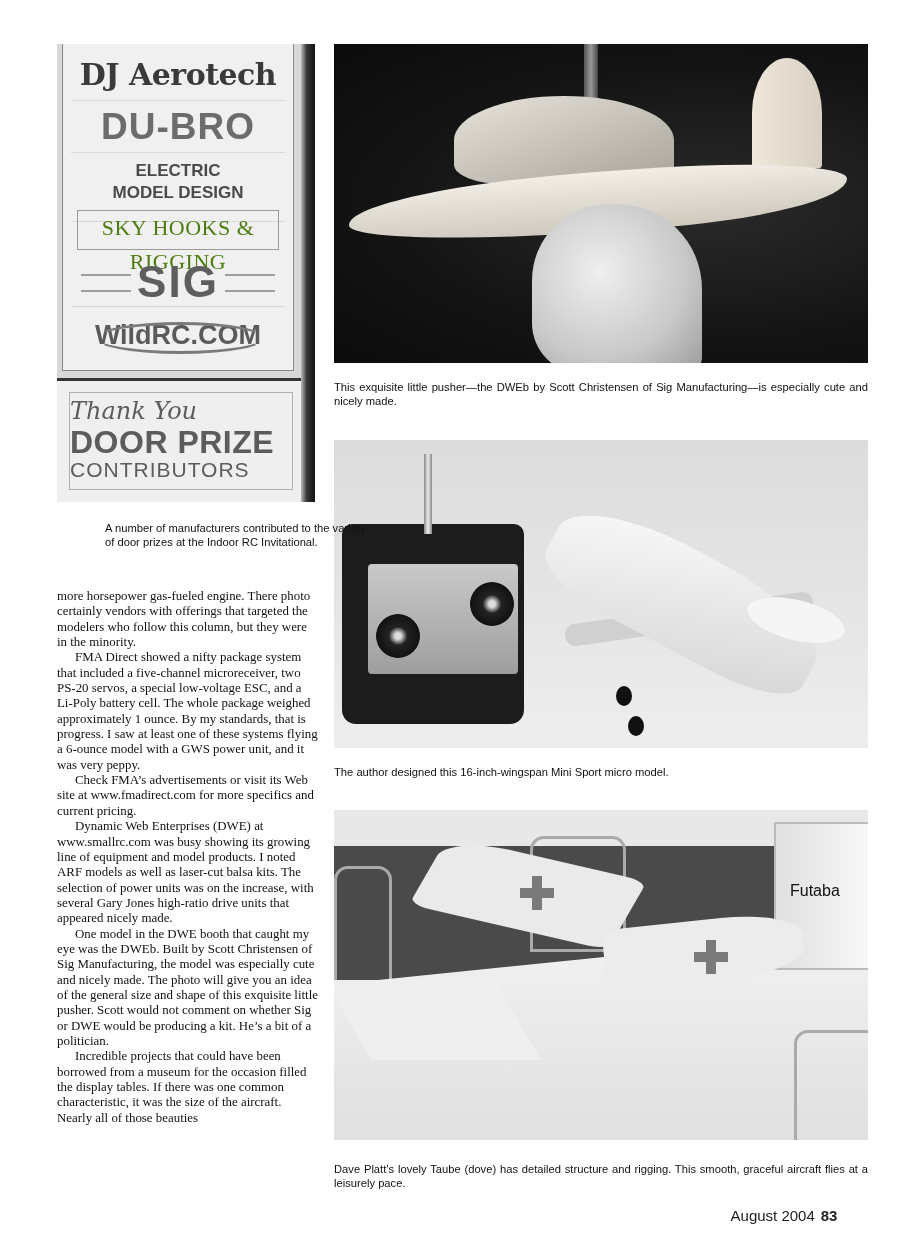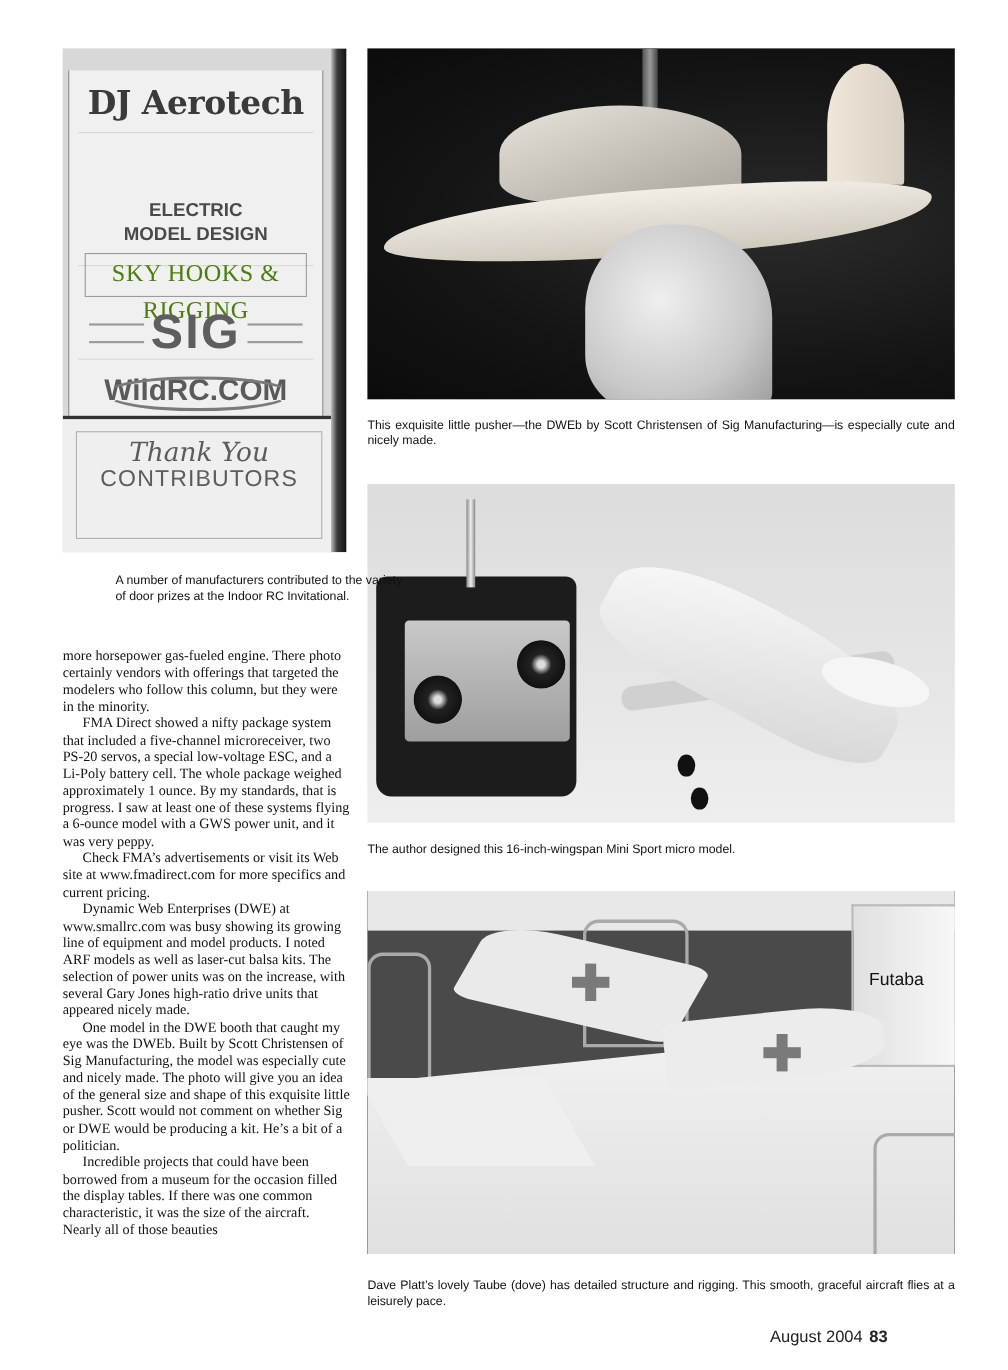--- a/index.html
+++ b/index.html
@@ -2,33 +2,33 @@
 <html><head>
   <meta charset="utf-8">
   <style>
     html, body { margin: 0; padding: 0; background: #ffffff; }
     body { width: 916px; height: 1245px; position: relative; overflow: hidden; font-family: "Liberation Serif", serif; color: #1a1a1a; }
 
     .photo { position: absolute; overflow: hidden; }
 
     
     #photo-signs { left: 57px; top: 44px; width: 258px; height: 458px; background: #d8d8d8; }
-    #photo-signs .board { position: absolute; left: 5px; top: 0; width: 230px; height: 326px; background: #f0f0f0; border: 1px solid #888; border-top: none; margin-top: 20px; }
+    #photo-signs .board { position: absolute; left: 5px; top: 0; width: 230px; height: 326px; background: #f0f0f0; border: 1px solid #888; border-top: none; }
     #photo-signs .board2 { position: absolute; left: 0; top: 334px; width: 244px; height: 124px; background: #efefef; border-top: 3px solid #333; }
     #photo-signs .dark-edge { position: absolute; right: 0; top: 0; width: 14px; height: 458px; background: linear-gradient(90deg,#bcbcbc,#3a3a3a 40%,#111); }
     .sign { position: absolute; left: 8px; width: 214px; text-align: center; color: #5a5a5a; font-family: "Liberation Sans", sans-serif; font-weight: bold; border-bottom: 1px solid #d8d8d8; }
     .sign.dj { top: 6px; height: 50px; font-family: "DejaVu Serif", serif; color: #3a3a3a; font-size: 30px; line-height: 50px; letter-spacing: -0.5px; }
     .sign.dubro { top: 58px; height: 50px; font-size: 37px; line-height: 50px; color: #6c6c6c; letter-spacing: 1px; }
     .sign.emd { top: 110px; height: 68px; font-size: 17px; line-height: 22px; padding-top: 6px; box-sizing: border-box; color: #4a4a4a; }
     .sign.sky { top: 166px; height: 38px; left: 14px; width: 200px; font-family: "Liberation Serif", serif; font-weight: normal; font-size: 22px; line-height: 34px; color: #4d7c0f; border: 1px solid #9a9a9a; letter-spacing: 0.5px; }
     .sign.sig { top: 212px; height: 50px; font-size: 44px; line-height: 52px; color: #5e5e5e; letter-spacing: 2px; }
     .sign.sig .wings { position: absolute; top: 18px; width: 50px; height: 14px; border-top: 2px solid #9c9c9c; border-bottom: 2px solid #9c9c9c; }
     .sign.wild { top: 266px; height: 50px; font-size: 27px; line-height: 50px; color: #5a5a5a; border: none; }
     .sign.wild .swoosh { position: absolute; left: 24px; top: 12px; width: 164px; height: 26px; border: 3px solid #7a7a7a; border-radius: 50%; border-left-color: transparent; border-right-color: transparent; }
-    #photo-signs .thanks { position: absolute; left: 12px; top: 348px; width: 222px; height: 96px; border: 1px solid #b0b0b0; text-align: center; color: #5c5c5c; font-family: "Liberation Sans", sans-serif; }
+    #photo-signs .thanks { position: absolute; left: 12px; top: 348px; width: 222px; height: 96px; border: 1px solid #b0b0b0; color: #5c5c5c; font-family: "Liberation Sans", sans-serif; }
     #photo-signs .thanks .ty { font-family: "DejaVu Serif", serif; font-style: italic; font-size: 24px; line-height: 28px; margin-top: 4px; }
     #photo-signs .thanks .dp { font-weight: bold; font-size: 32px; line-height: 34px; letter-spacing: 0.5px; }
     #photo-signs .thanks .ct { font-weight: normal; font-size: 21px; line-height: 22px; letter-spacing: 1px; }
 
     
     #photo-pusher { left: 334px; top: 44px; width: 534px; height: 319px; background: radial-gradient(ellipse at 70% 50%, #2b2b2b 0%, #141414 60%, #0b0b0b 100%); }
     #photo-pusher .pole { position: absolute; left: 250px; top: 0; width: 14px; height: 120px; background: linear-gradient(90deg,#555,#999,#444); }
     #photo-pusher .fuselage { position: absolute; left: 14px; top: 128px; width: 500px; height: 60px; background: linear-gradient(180deg,#f2eee6,#cfc9bd); border-radius: 50% 40% 40% 50% / 60% 40% 60% 40%; transform: rotate(-4deg); }
     #photo-pusher .wing { position: absolute; left: 120px; top: 52px; width: 220px; height: 88px; background: linear-gradient(160deg,#e8e4dc,#a7a39b); border-radius: 90% 90% 10% 40%; }
     #photo-pusher .tail { position: absolute; left: 418px; top: 14px; width: 70px; height: 110px; background: linear-gradient(90deg,#eee7da,#d8d0c2); border-radius: 60% 60% 4% 4%; }
@@ -64,47 +64,49 @@
     .caption { position: absolute; font-family: "Liberation Sans", sans-serif; font-weight: normal; font-size: 11.2px; line-height: 13.5px; color: #111; }
     #caption-signs { left: 57px; top: 522px; width: 262px; margin-left: 48px; }
     #caption-pusher { left: 334px; top: 381px; width: 534px; text-align: justify; text-align-last: left; }
     #caption-minisport { left: 334px; top: 766px; width: 534px; }
     #caption-taube { left: 334px; top: 1163px; width: 534px; text-align: justify; text-align-last: left; }
 
     #body-column { position: absolute; left: 57px; top: 589px; width: 262px; font-family: "Liberation Serif", serif; font-size: 12.9px; line-height: 15.35px; color: #111; }
     #body-column p { margin: 0; }
     #body-column p.indent { text-indent: 18px; }
 
-    #footer { position: absolute; left: 700px; top: 1207px; width: 168px; text-align: left; font-family: "Liberation Sans", sans-serif; font-size: 15px; color: #222; }
+    #footer { position: absolute; left: 700px; top: 1207px; width: 168px; text-align: center; font-family: "Liberation Sans", sans-serif; font-size: 15px; color: #222; }
     #footer .pg { font-weight: bold; margin-left: 6px; }
   </style>
 </head>
 <body>
 
 <div class="photo" id="photo-signs">
   <div class="board">
     <div class="sign dj">DJ Aerotech</div>
+    <div class="sign dubro">DU-BRO</div>
     <div class="sign emd">
       <div>ELECTRIC</div>
       <div>MODEL DESIGN</div>
     </div>
     <div class="sign sky">SKY HOOKS &amp; RIGGING</div>
     <div class="sign sig">
       <span class="wings" style="left:10px;"></span>
       <span>SIG</span>
       <span class="wings" style="right:10px;"></span>
     </div>
     <div class="sign wild">
       <span class="swoosh"></span>
       <span>WildRC.COM</span>
     </div>
   </div>
   <div class="board2"></div>
   <div class="thanks">
     <div class="ty">Thank You</div>
+    <div class="dp">DOOR PRIZE</div>
     <div class="ct">CONTRIBUTORS</div>
   </div>
   <div class="dark-edge"></div>
 </div>
 
 <div class="photo" id="photo-pusher">
   <div class="pole"></div>
   <div class="wing"></div>
   <div class="tail"></div>
   <div class="fuselage"></div>

